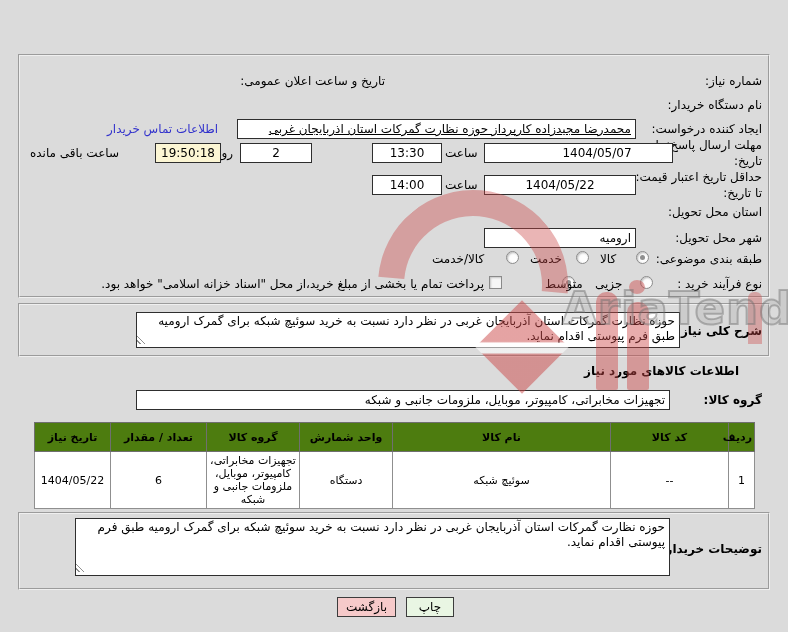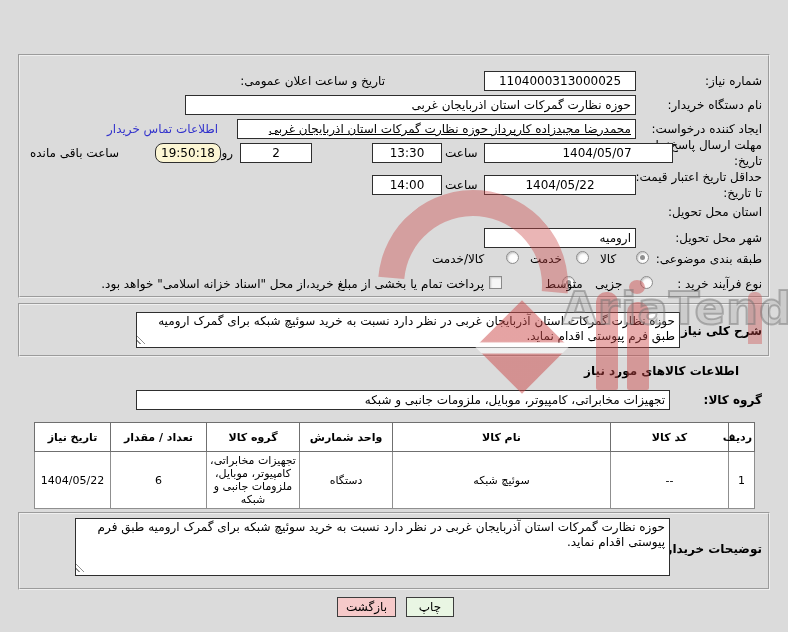--- a/index.html
+++ b/index.html
@@ -35,21 +35,21 @@
        box-shadow:inset 1px 1px 2px rgba(0,0,0,0.2);}
 
   .ta{position:absolute;background:#fff;border:1px solid #2e2e2e;font-size:12px;line-height:15px;
       direction:rtl;text-align:right;padding:1px 4px;overflow:hidden;}
   .handle{position:absolute;left:1px;bottom:1px;width:9px;height:9px;
       background:repeating-linear-gradient(45deg,transparent 0 2px,#909090 2px 3px);
       clip-path:polygon(0 0,0 100%,100% 100%);}
 
   table.goods{position:absolute;left:34px;top:422px;width:720px;border-collapse:collapse;
       direction:rtl;table-layout:fixed;font-size:11px;}
-  table.goods th{background:#ffffff;border:1px solid #6f6f6f;font-weight:bold;height:28px;
+  table.goods th{background:#4d7c0f;border:1px solid #6f6f6f;font-weight:bold;height:28px;
       text-align:center;padding:0 2px;}
   table.goods td{background:#ffffff;border:1px solid #8f8f8f;height:56px;text-align:center;
       vertical-align:middle;padding:0 3px;line-height:13px;}
   table.goods{border:1px solid #444;}
 
   .btn{position:absolute;border:1px solid #3c3c3c;font-size:12px;text-align:center;
        height:18px;line-height:18px;direction:rtl;cursor:pointer;}
   .btn-print{left:406px;top:597px;width:46px;background:#e9f6e3;}
   .btn-back{left:337px;top:597px;width:57px;background:#f6caca;}
 
@@ -69,38 +69,36 @@
 </style>
 </head>
 <body>
 
 <div id="page">
 
 
   <div class="abs panel p1"></div>
 
   <div class="lbl rcol" style="top:74px;">شماره نیاز:</div>
-  <div class="inp center" style="left:484px;top:71px;width:142px;">1104000313000025</div>
   <div class="lbl" style="right:403px;top:74px;">تاریخ و ساعت اعلان عمومی:</div>
 
   <div class="lbl rcol" style="top:98px;">نام دستگاه خریدار:</div>
-  <div class="inp" style="left:185px;top:95px;width:441px;">حوزه نظارت گمرکات استان اذربایجان غربی</div>
 
   <div class="lbl rcol" style="top:122px;">ایجاد کننده درخواست:</div>
   <div class="inp" style="left:237px;top:119px;width:389px;text-decoration:underline;">محمدرضا مجیدزاده کارپرداز حوزه نظارت گمرکات استان اذربایجان غربی</div>
   <div class="link" style="left:107px;top:122px;">اطلاعات تماس خریدار</div>
 
   <div class="lbl rcol" style="top:138px;">مهلت ارسال پاسخ: تا</div>
   <div class="lbl rcol" style="top:154px;margin-left:20px;">تاریخ:</div>
   <div class="inp center" style="left:484px;top:143px;width:142px;padding-left:41px;">1404/05/07</div>
   <div class="lbl" style="left:445px;top:146px;">ساعت</div>
   <div class="inp center" style="left:372px;top:143px;width:60px;">13:30</div>
   <div class="inp center" style="left:240px;top:143px;width:62px;">2</div>
   <div class="lbl" style="left:206px;top:146px;">روز و</div>
-  <div class="inp center yellow" style="left:155px;top:143px;width:56px;border-radius:8px;">19:50:18</div>
+  <div class="inp center yellow" style="left:155px;top:143px;width:56px;">19:50:18</div>
   <div class="lbl" style="left:30px;top:146px;">ساعت باقی مانده</div>
 
   <div class="lbl rcol" style="top:170px;">حداقل تاریخ اعتبار قیمت:</div>
   <div class="lbl rcol" style="top:186px;">تا تاریخ:</div>
   <div class="inp center" style="left:484px;top:175px;width:142px;">1404/05/22</div>
   <div class="lbl" style="left:445px;top:178px;">ساعت</div>
   <div class="inp center" style="left:372px;top:175px;width:60px;">14:00</div>
 
   <div class="lbl rcol" style="top:205px;">استان محل تحویل:</div>
   <div class="lbl rcol" style="top:231px;">شهر محل تحویل:</div>

